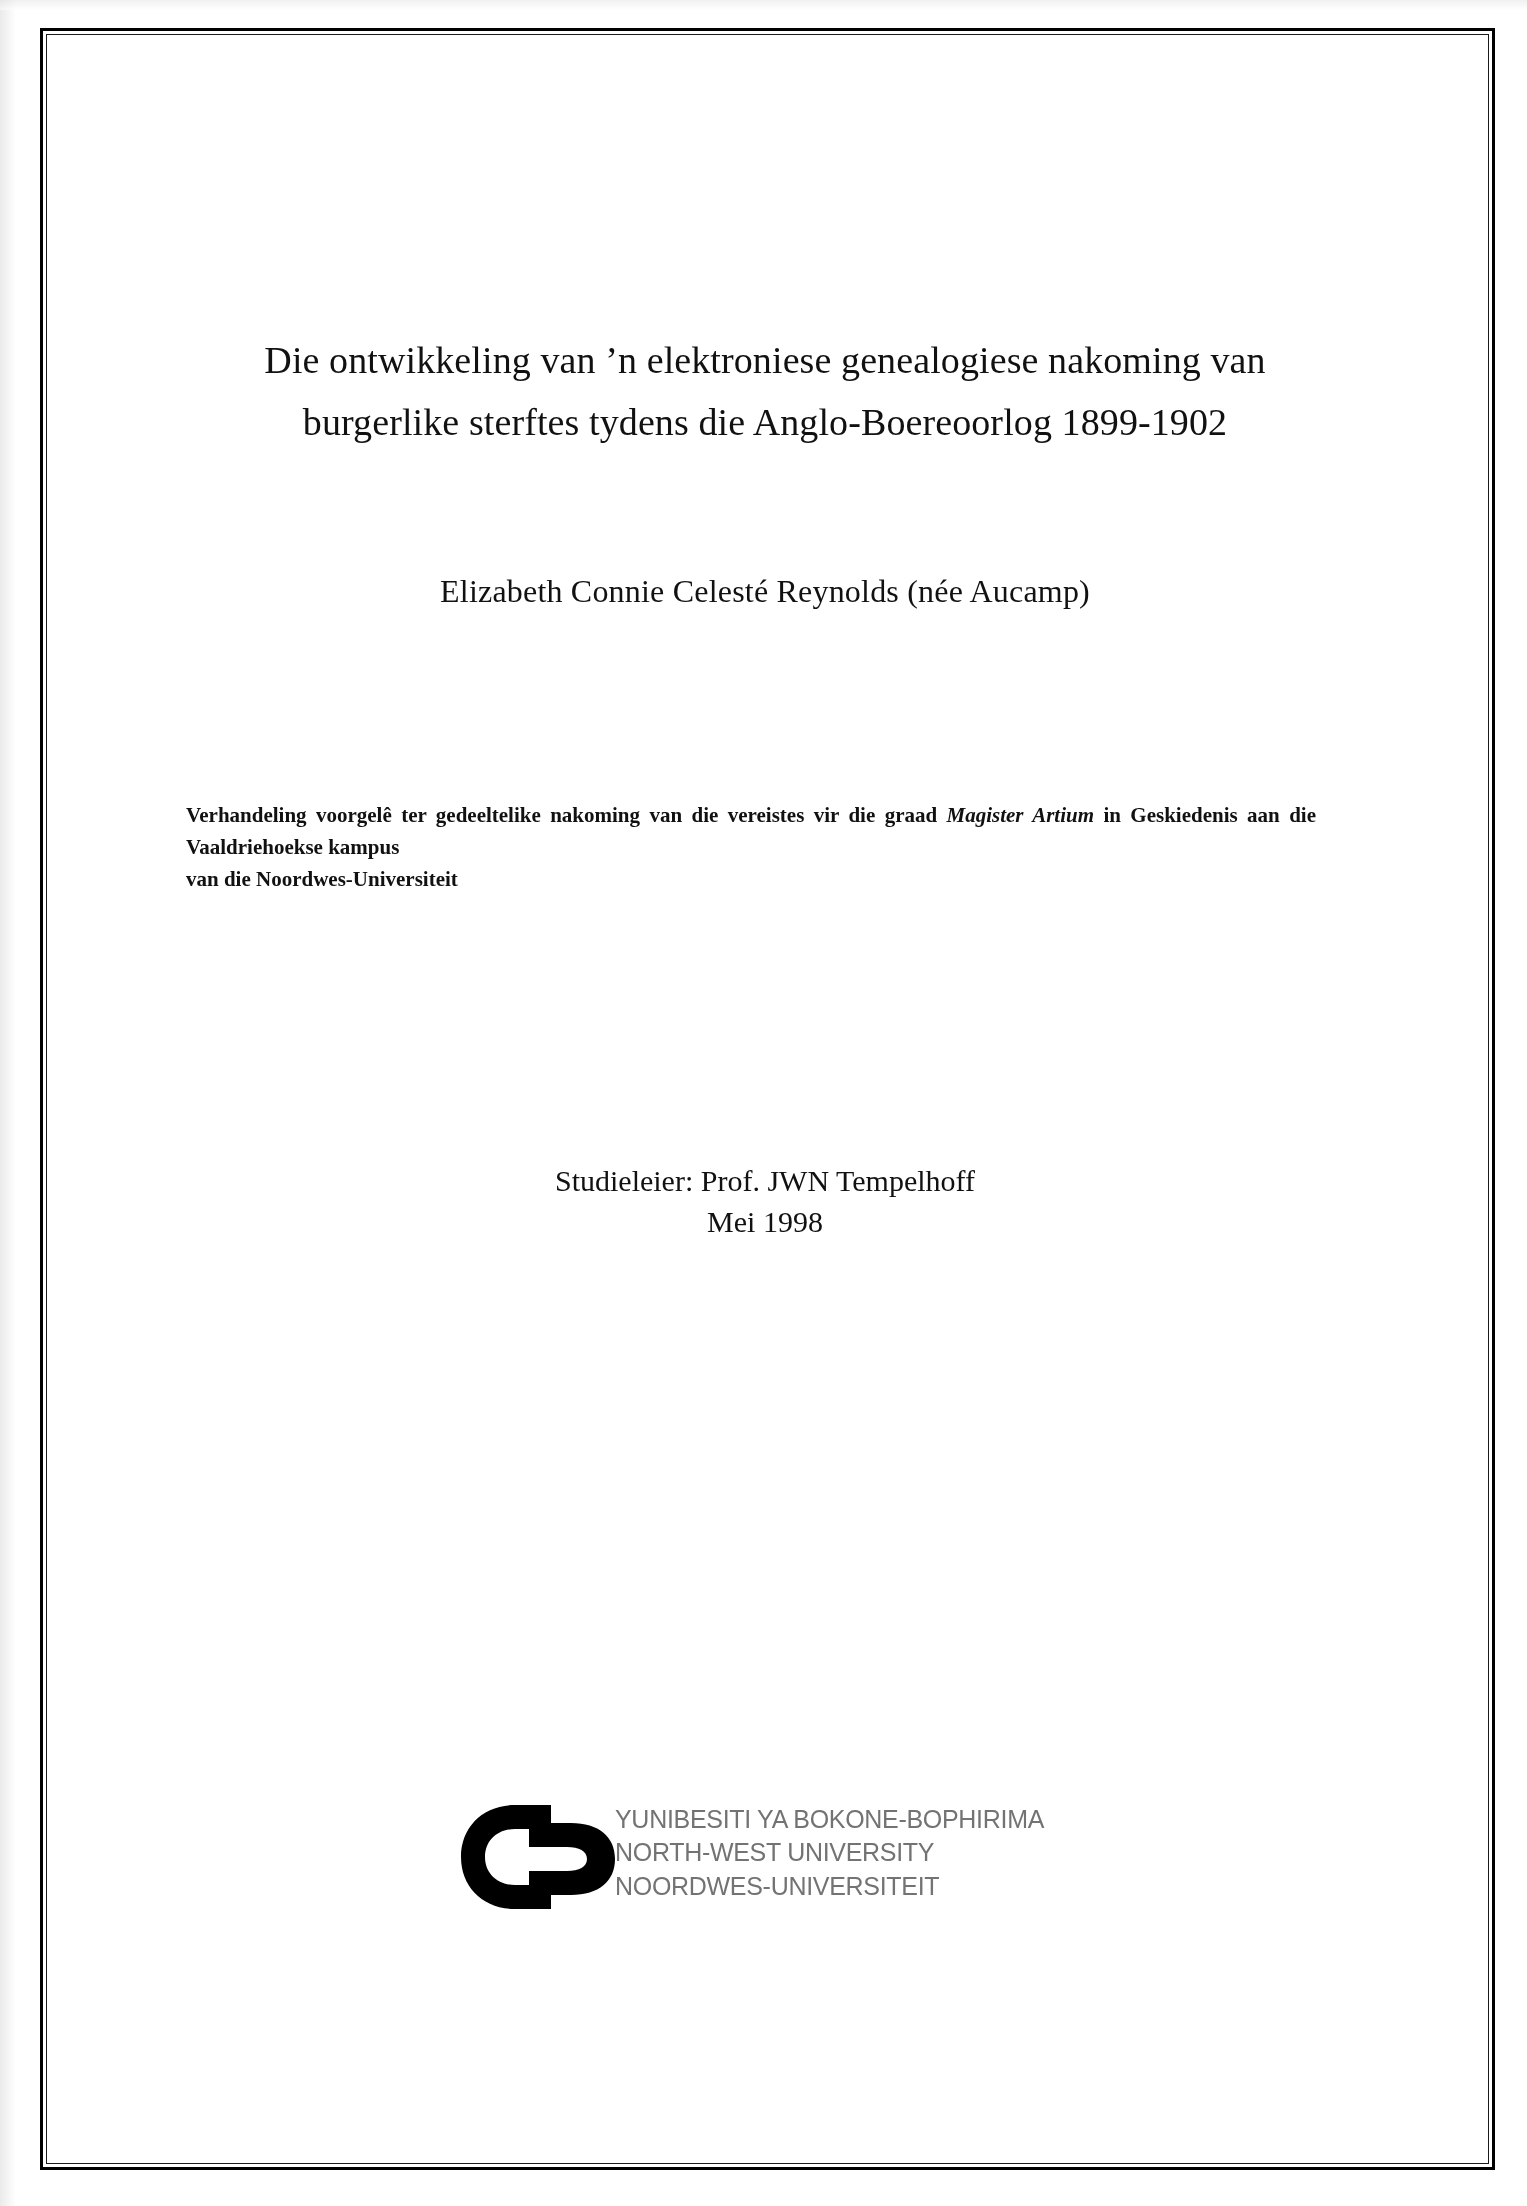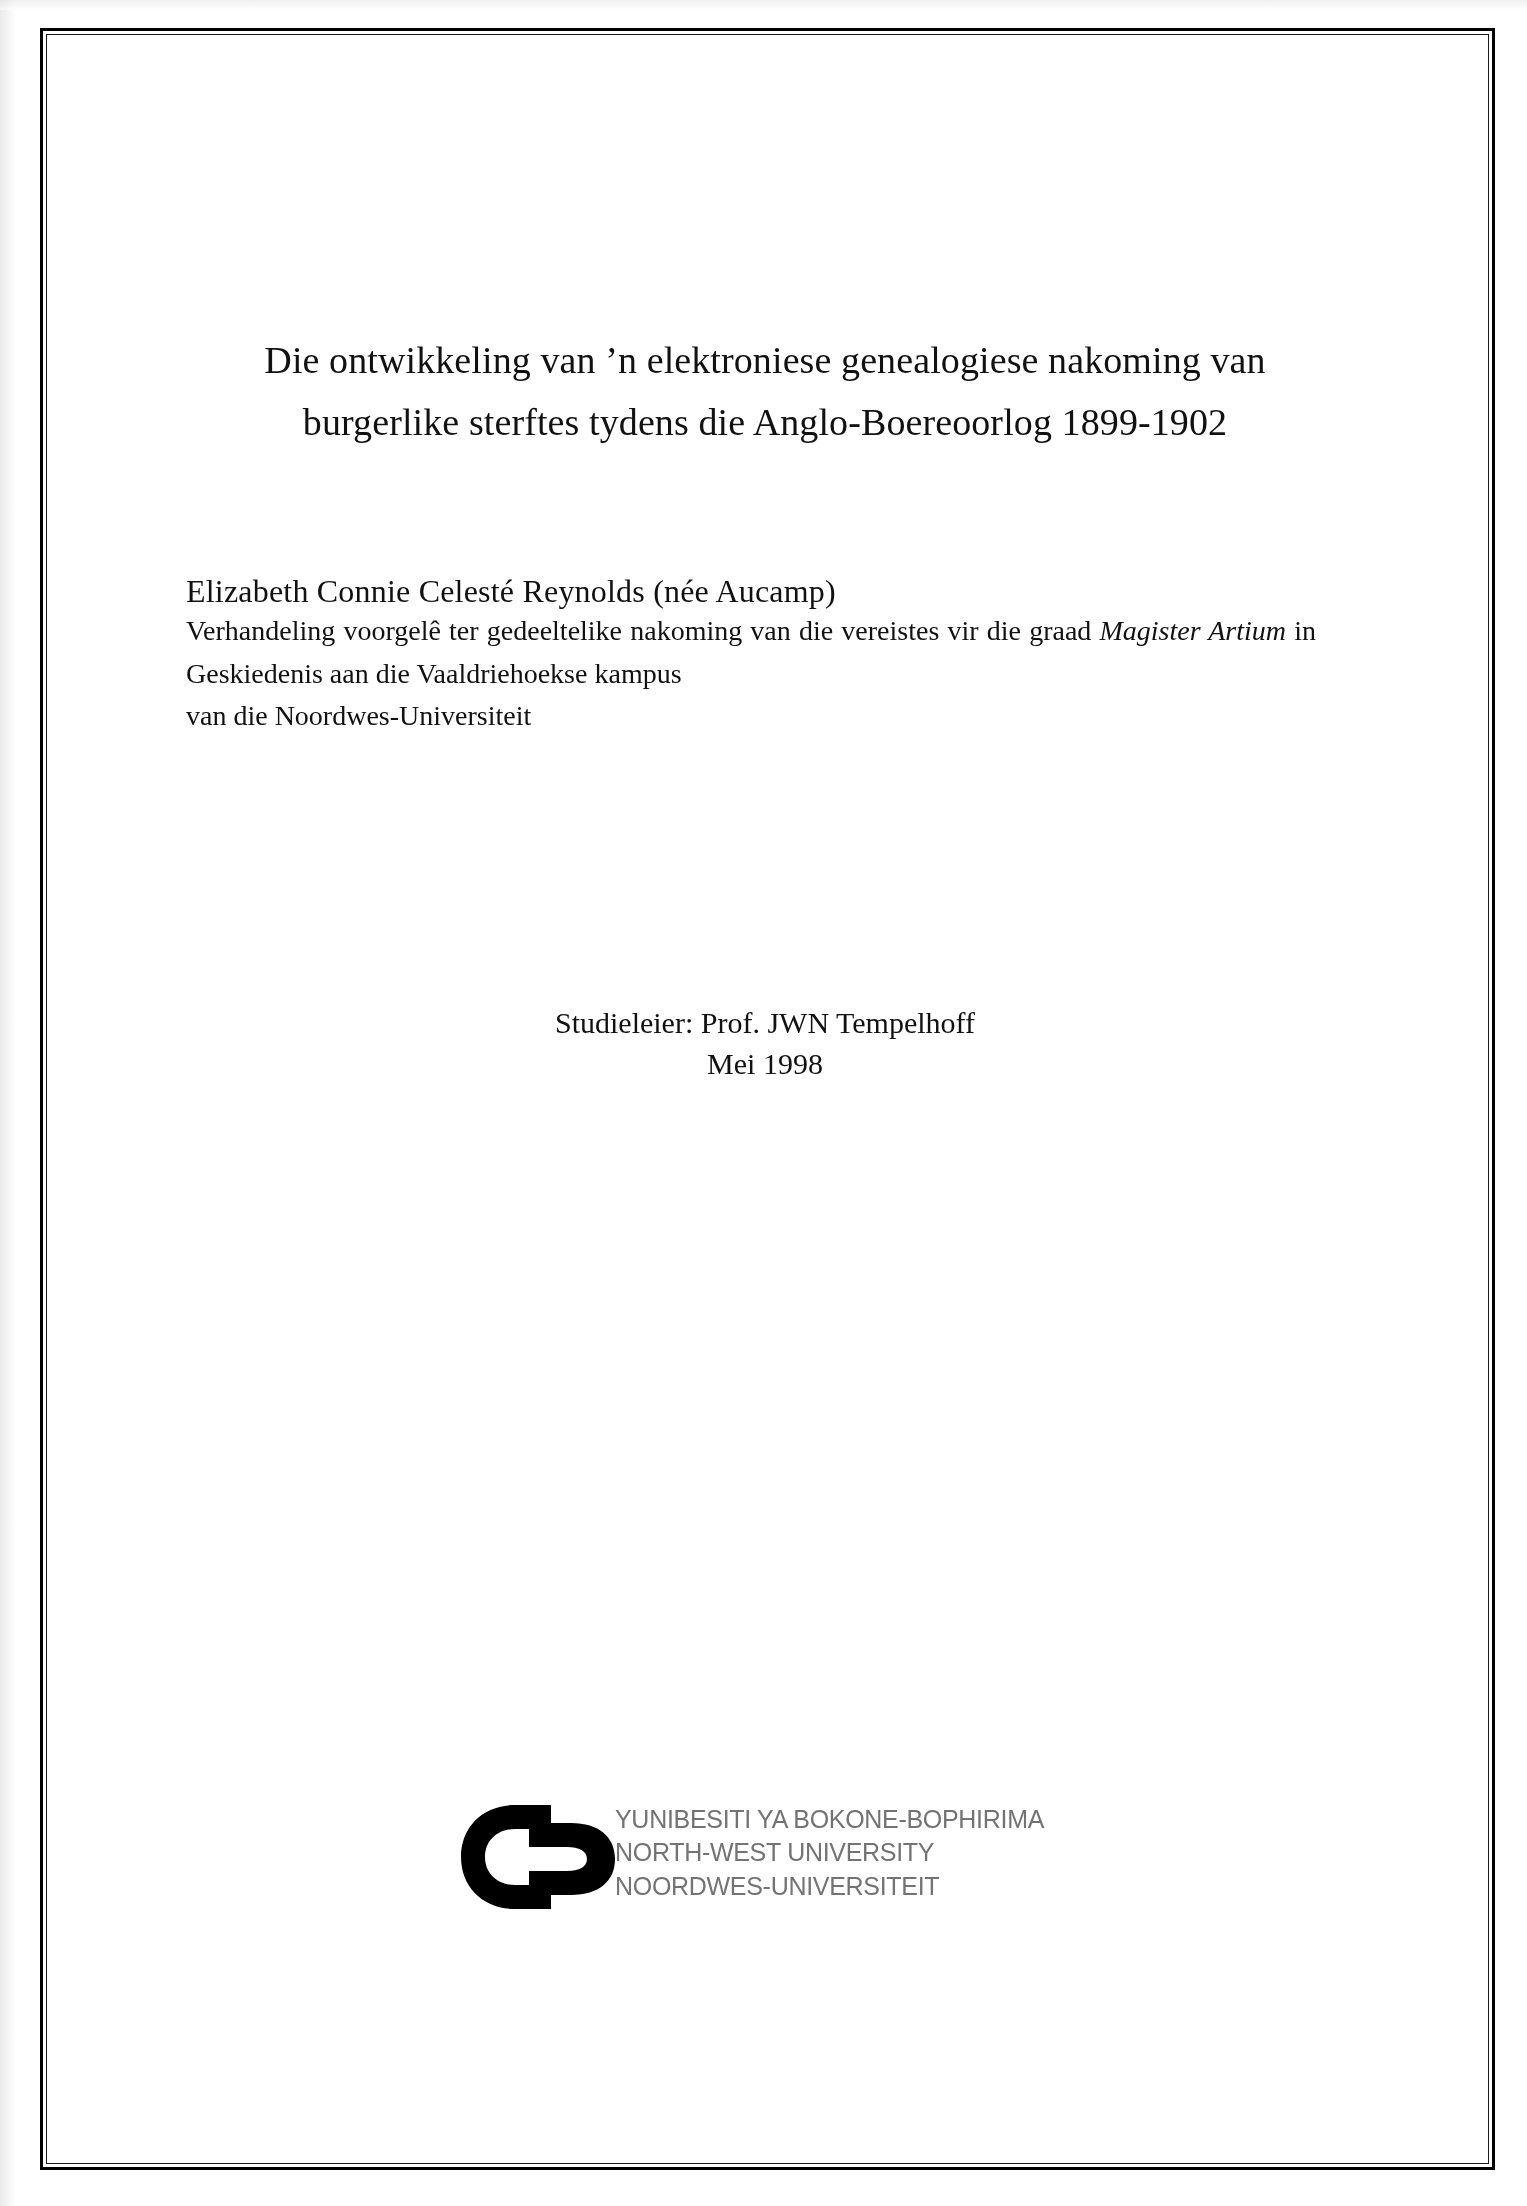--- a/index.html
+++ b/index.html
@@ -65,30 +65,32 @@
   }
 
   .deur {
     margin-top: 250px;
     text-align: center;
     font-size: 28px;
   }
 
   .author {
     margin-top: 120px;
-    text-align: left;
+    text-align: center;
     font-size: 32px;
     letter-spacing: 0.2px;
   }
 
   .statement {
-    font-size: 28px;
+    margin-top: 190px;
+    font-size: 21px;
     line-height: 1.52;
     text-align: justify;
     width: 1130px;
+    font-weight: bold;
   }
   .statement .nojustify {
     text-align: left;
   }
   .statement em {
     font-style: italic;
   }
 
   .supervisor {
     margin-top: 265px;

